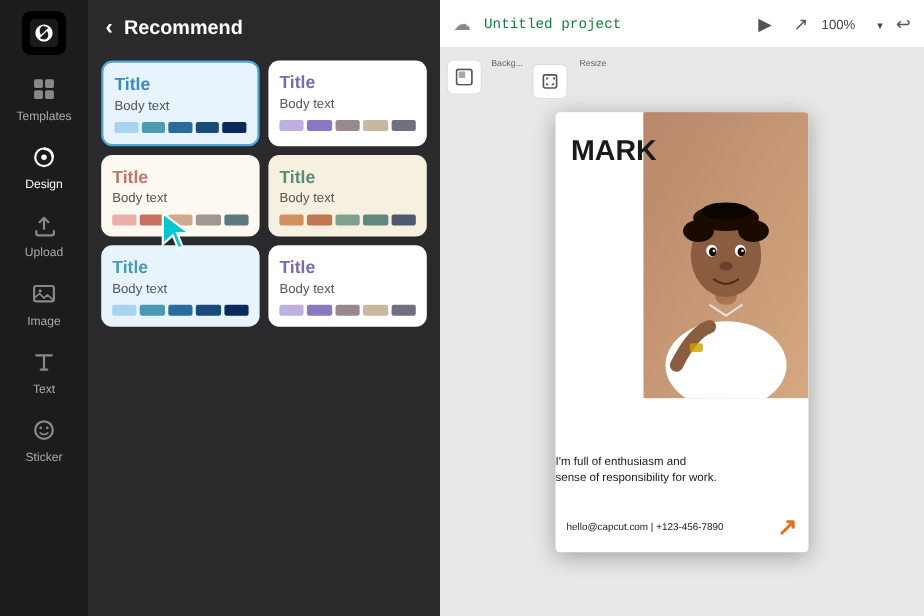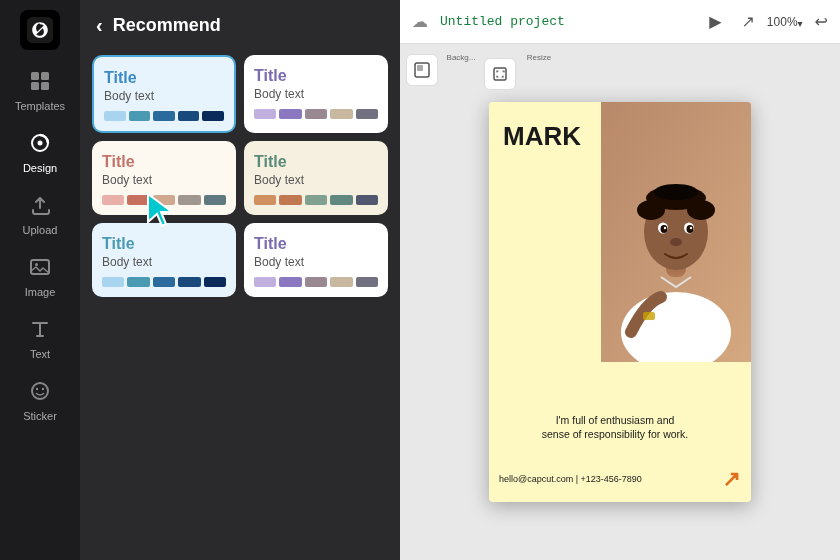--- a/index.html
+++ b/index.html
@@ -116,21 +116,21 @@
     .toolbar-play-btn {
       width: 28px; height: 28px; background: transparent;
       border: none; cursor: pointer; color: #555; font-size: 16px;
       display: flex; align-items: center; justify-content: center;
     }
     .toolbar-share-btn {
       background: transparent; border: none; cursor: pointer;
       color: #555; font-size: 16px;
     }
     .toolbar-zoom {
-      font-size: 12px; color: #444; display: flex; align-items: flex-end; gap: 0;
+      font-size: 12px; color: #444; display: flex; align-items: flex-end; gap: 20px;
     }
     .toolbar-undo { color: #555; font-size: 16px; cursor: pointer; }
     .mini-tool-btn {
       background: #fff;
       border: 1px solid #ddd;
       border-radius: 6px;
       width: 32px; height: 32px;
       display: flex; align-items: center; justify-content: center;
       cursor: pointer; font-size: 13px; color: #444;
     }
@@ -139,28 +139,27 @@
       flex: 1;
       display: flex;
       align-items: center;
       justify-content: center;
       background: #e8e8e8;
       position: relative;
     }
 
     
     .resume-card {
-      width: 262px;
+      width: 230px;
       height: 400px;
-      background: #fef9c3;
+      background: #ffffff;
       border-radius: 4px;
       position: relative;
       overflow: hidden;
       box-shadow: 0 4px 20px rgba(0,0,0,0.3);
-      text-align: center;
     }
     .resume-name {
       position: absolute;
       top: 20px;
       left: 14px;
       font-size: 26px;
       font-weight: 900;
       color: #1a1a1a;
       line-height: 1.1;
       z-index: 2;

